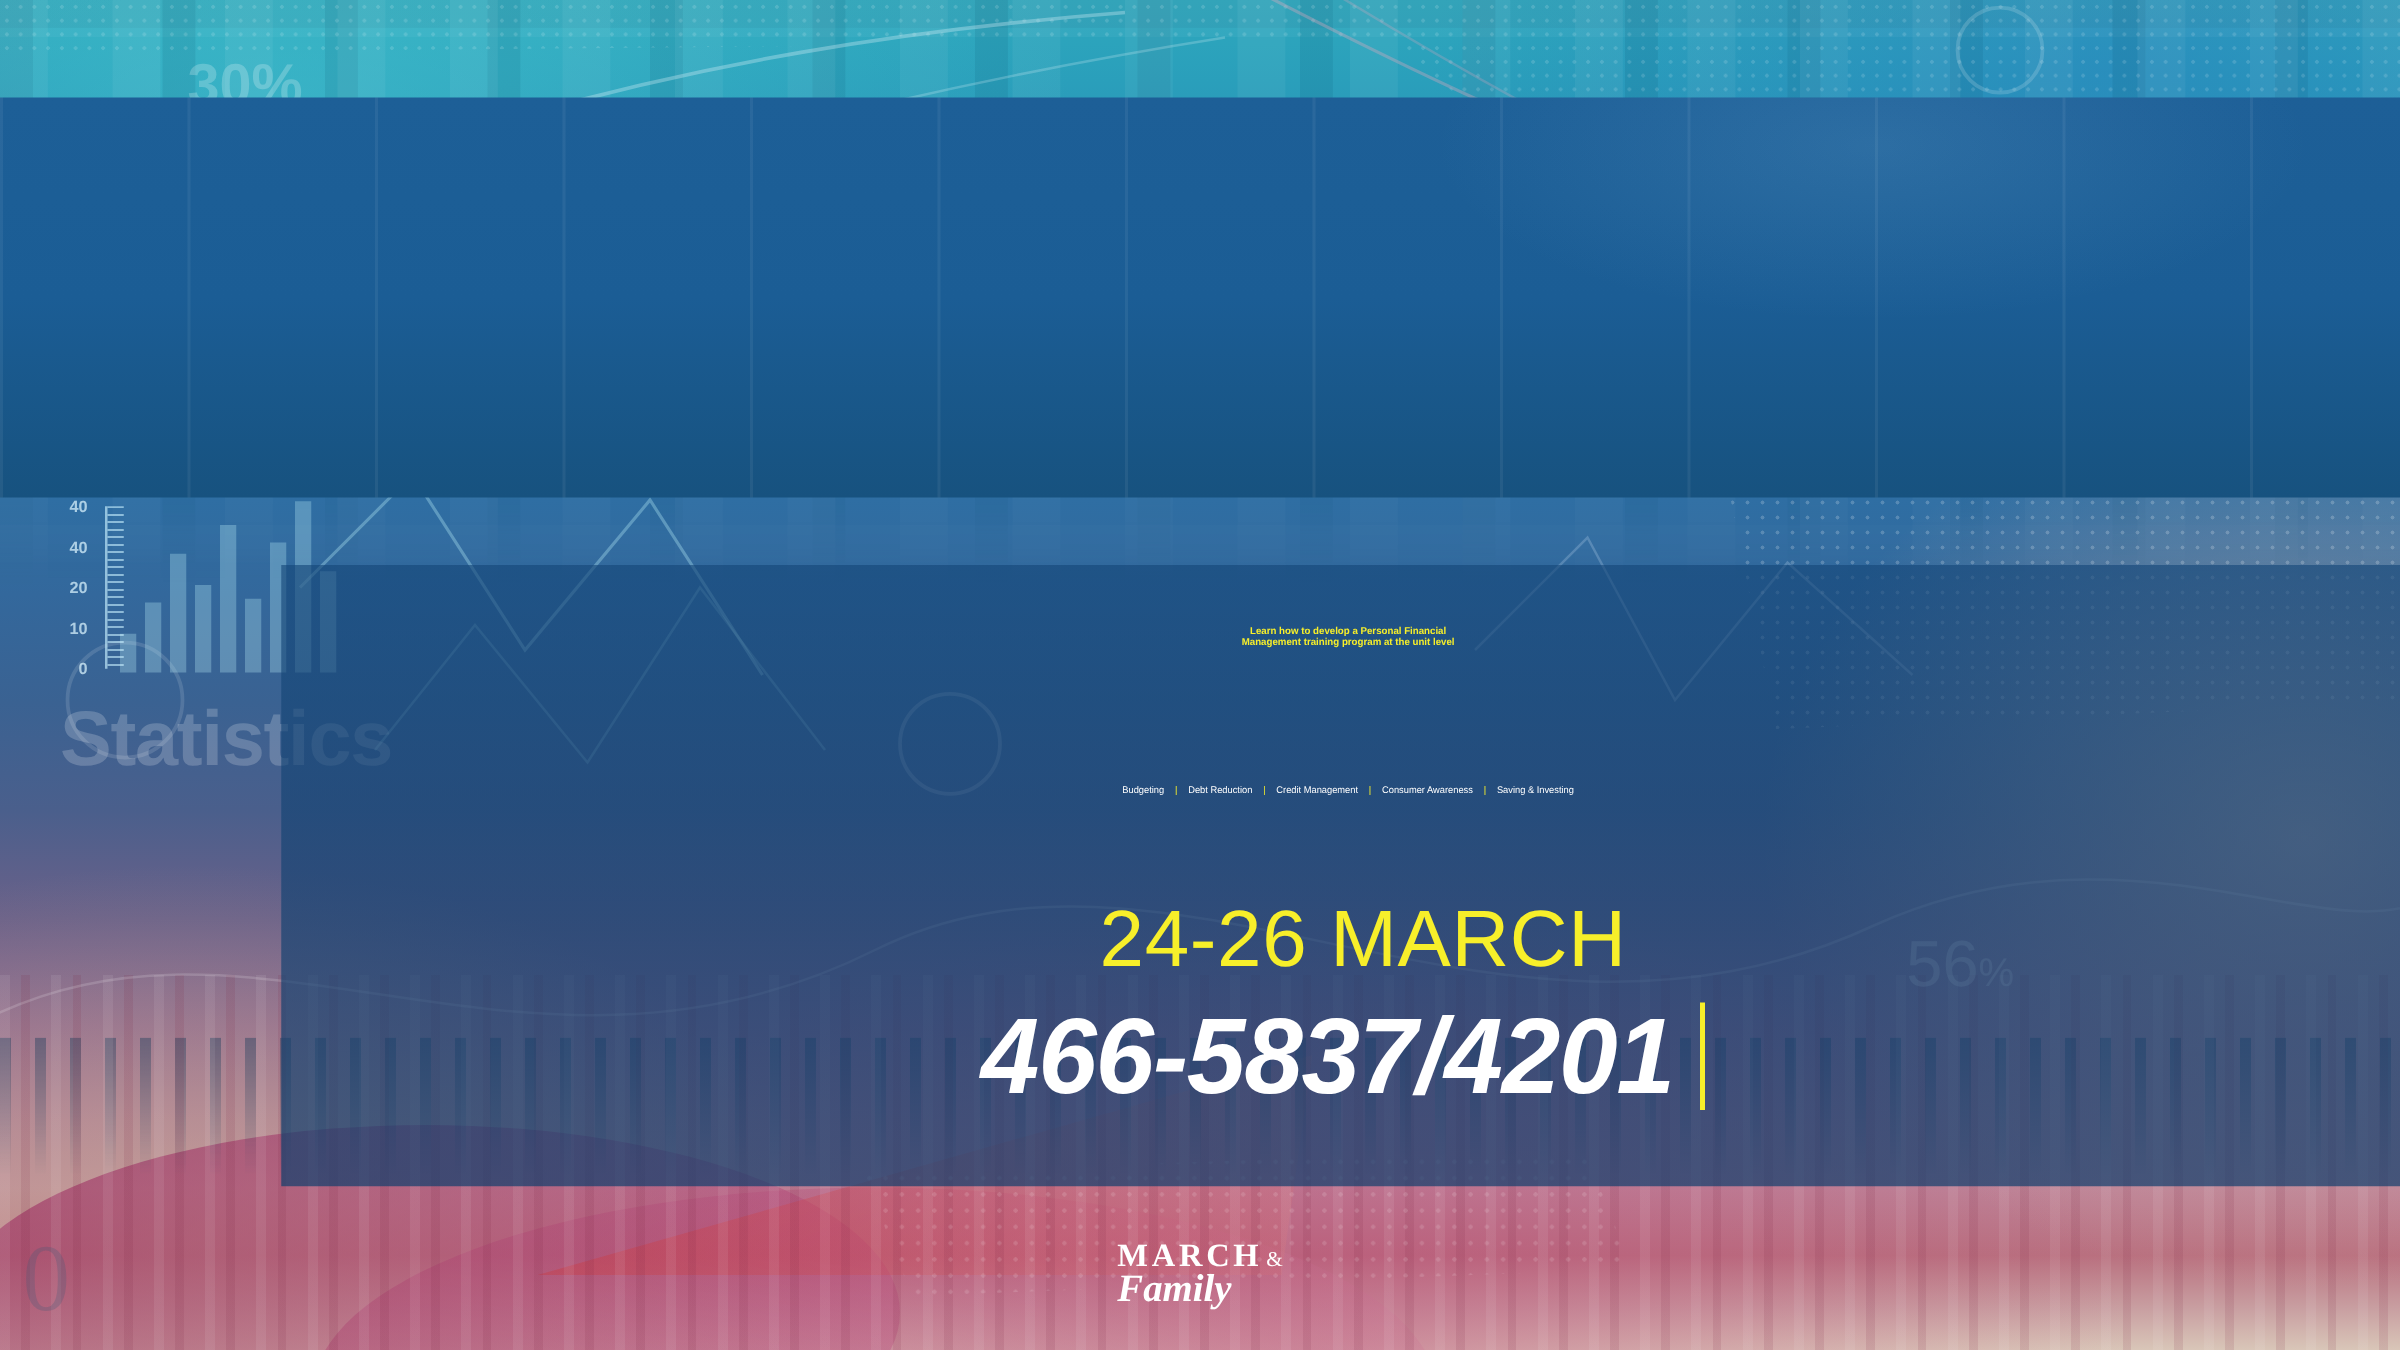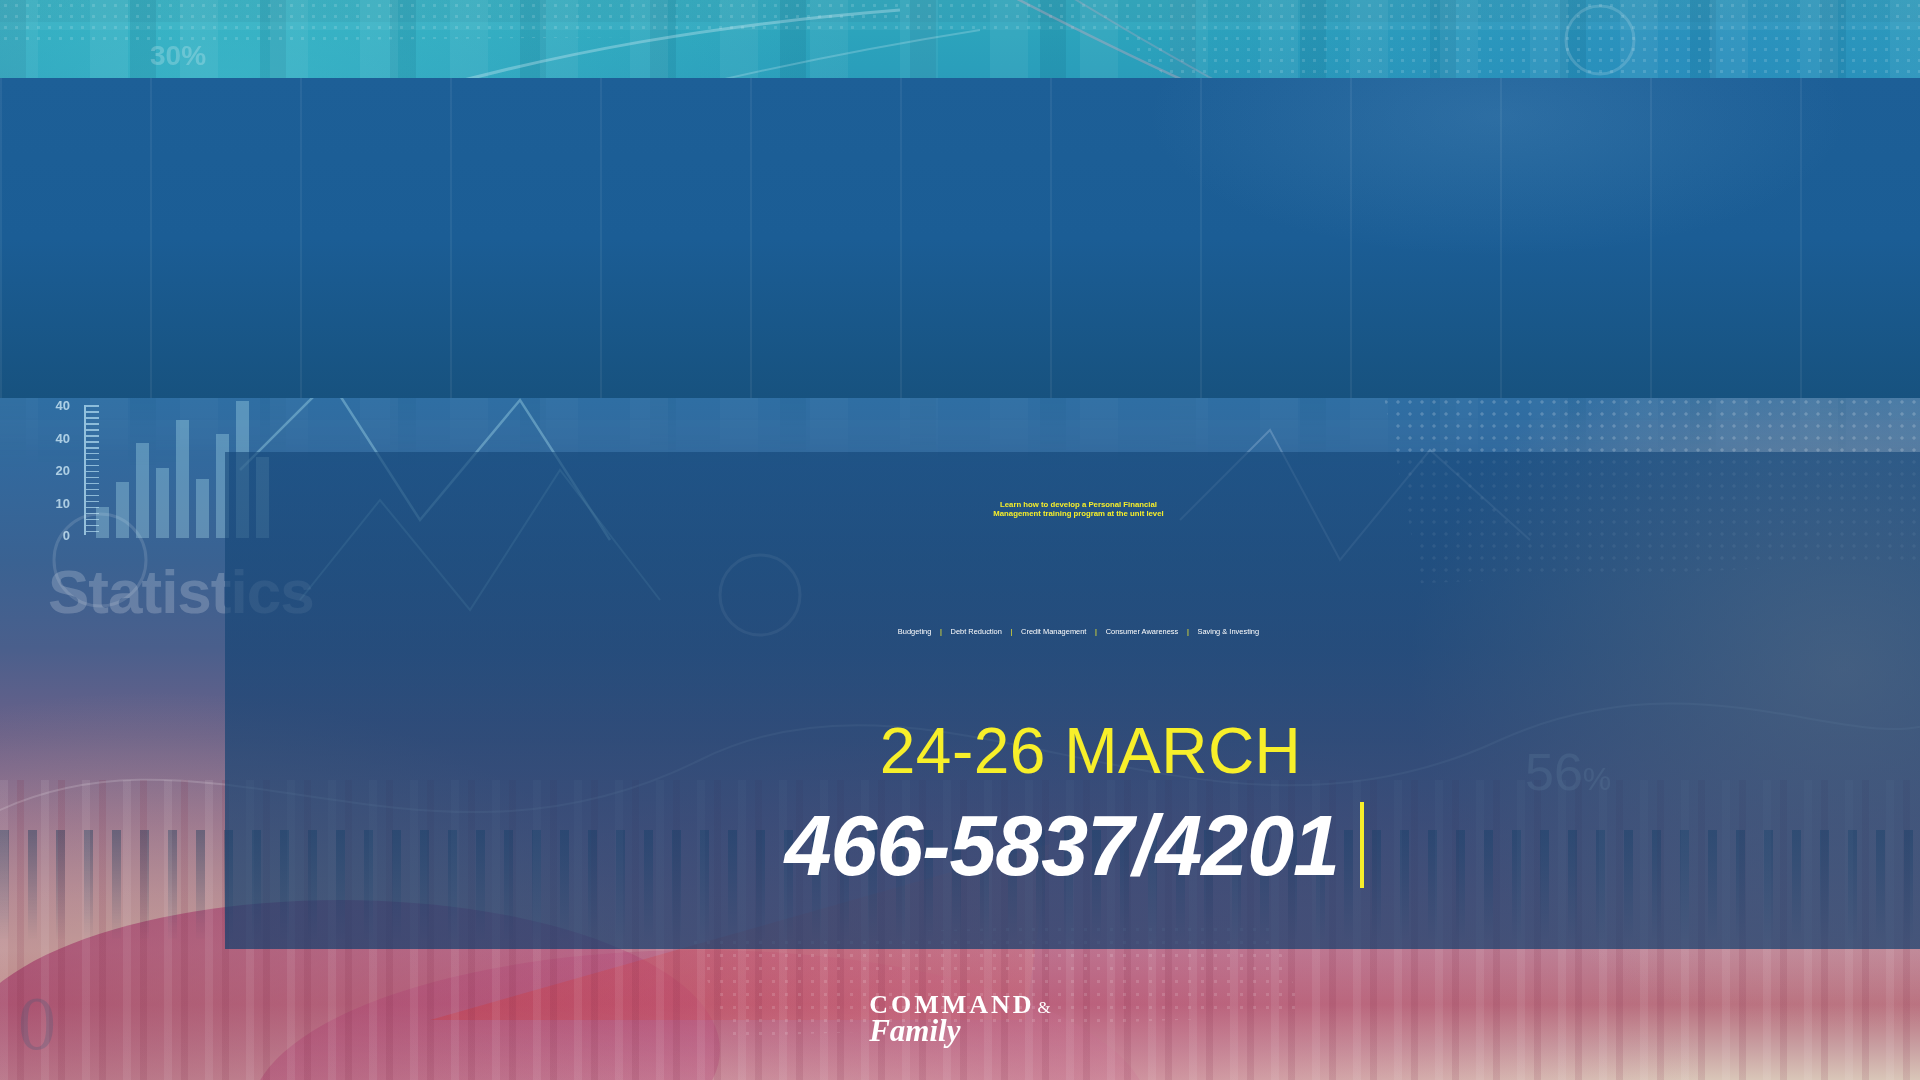--- a/index.html
+++ b/index.html
@@ -130,21 +130,21 @@
   }
 
   .pct-56{
     position:absolute;left:1525px;top:742px;
     font-size:52px;font-weight:400;color:rgba(255,255,255,.26);
     font-family:"Liberation Sans",sans-serif;
   }
   .pct-56 small{font-size:32px;}
   .pct-30{
     position:absolute;left:150px;top:40px;
-    font-size:28px;font-weight:700;color:rgba(255,255,255,.22);
+    font-size:46px;font-weight:700;color:rgba(255,255,255,.22);
     font-family:"Liberation Sans",sans-serif;
   }
   .zero-wm{
     position:absolute;left:18px;top:980px;
     font-size:76px;font-weight:400;color:rgba(60,90,120,.26);
     font-family:"Liberation Serif",serif;
   }
 
   
   .minibars{
@@ -335,18 +335,18 @@
 
     <div class="contact-row">
       <div class="phone">466-5837/4201</div>
       <div class="vdivider"></div>
     </div>
 
   </div>
 
   <div class="logo">
     <span class="logo-in">
-      <span class="logo-top">COMMAND</span><span class="logo-amp">&amp;</span>
+      <span class="logo-top">MARCH</span><span class="logo-amp">&amp;</span>
       <span class="logo-bot">Family</span>
     </span>
   </div>
 
 </div>
 
 </body></html>

